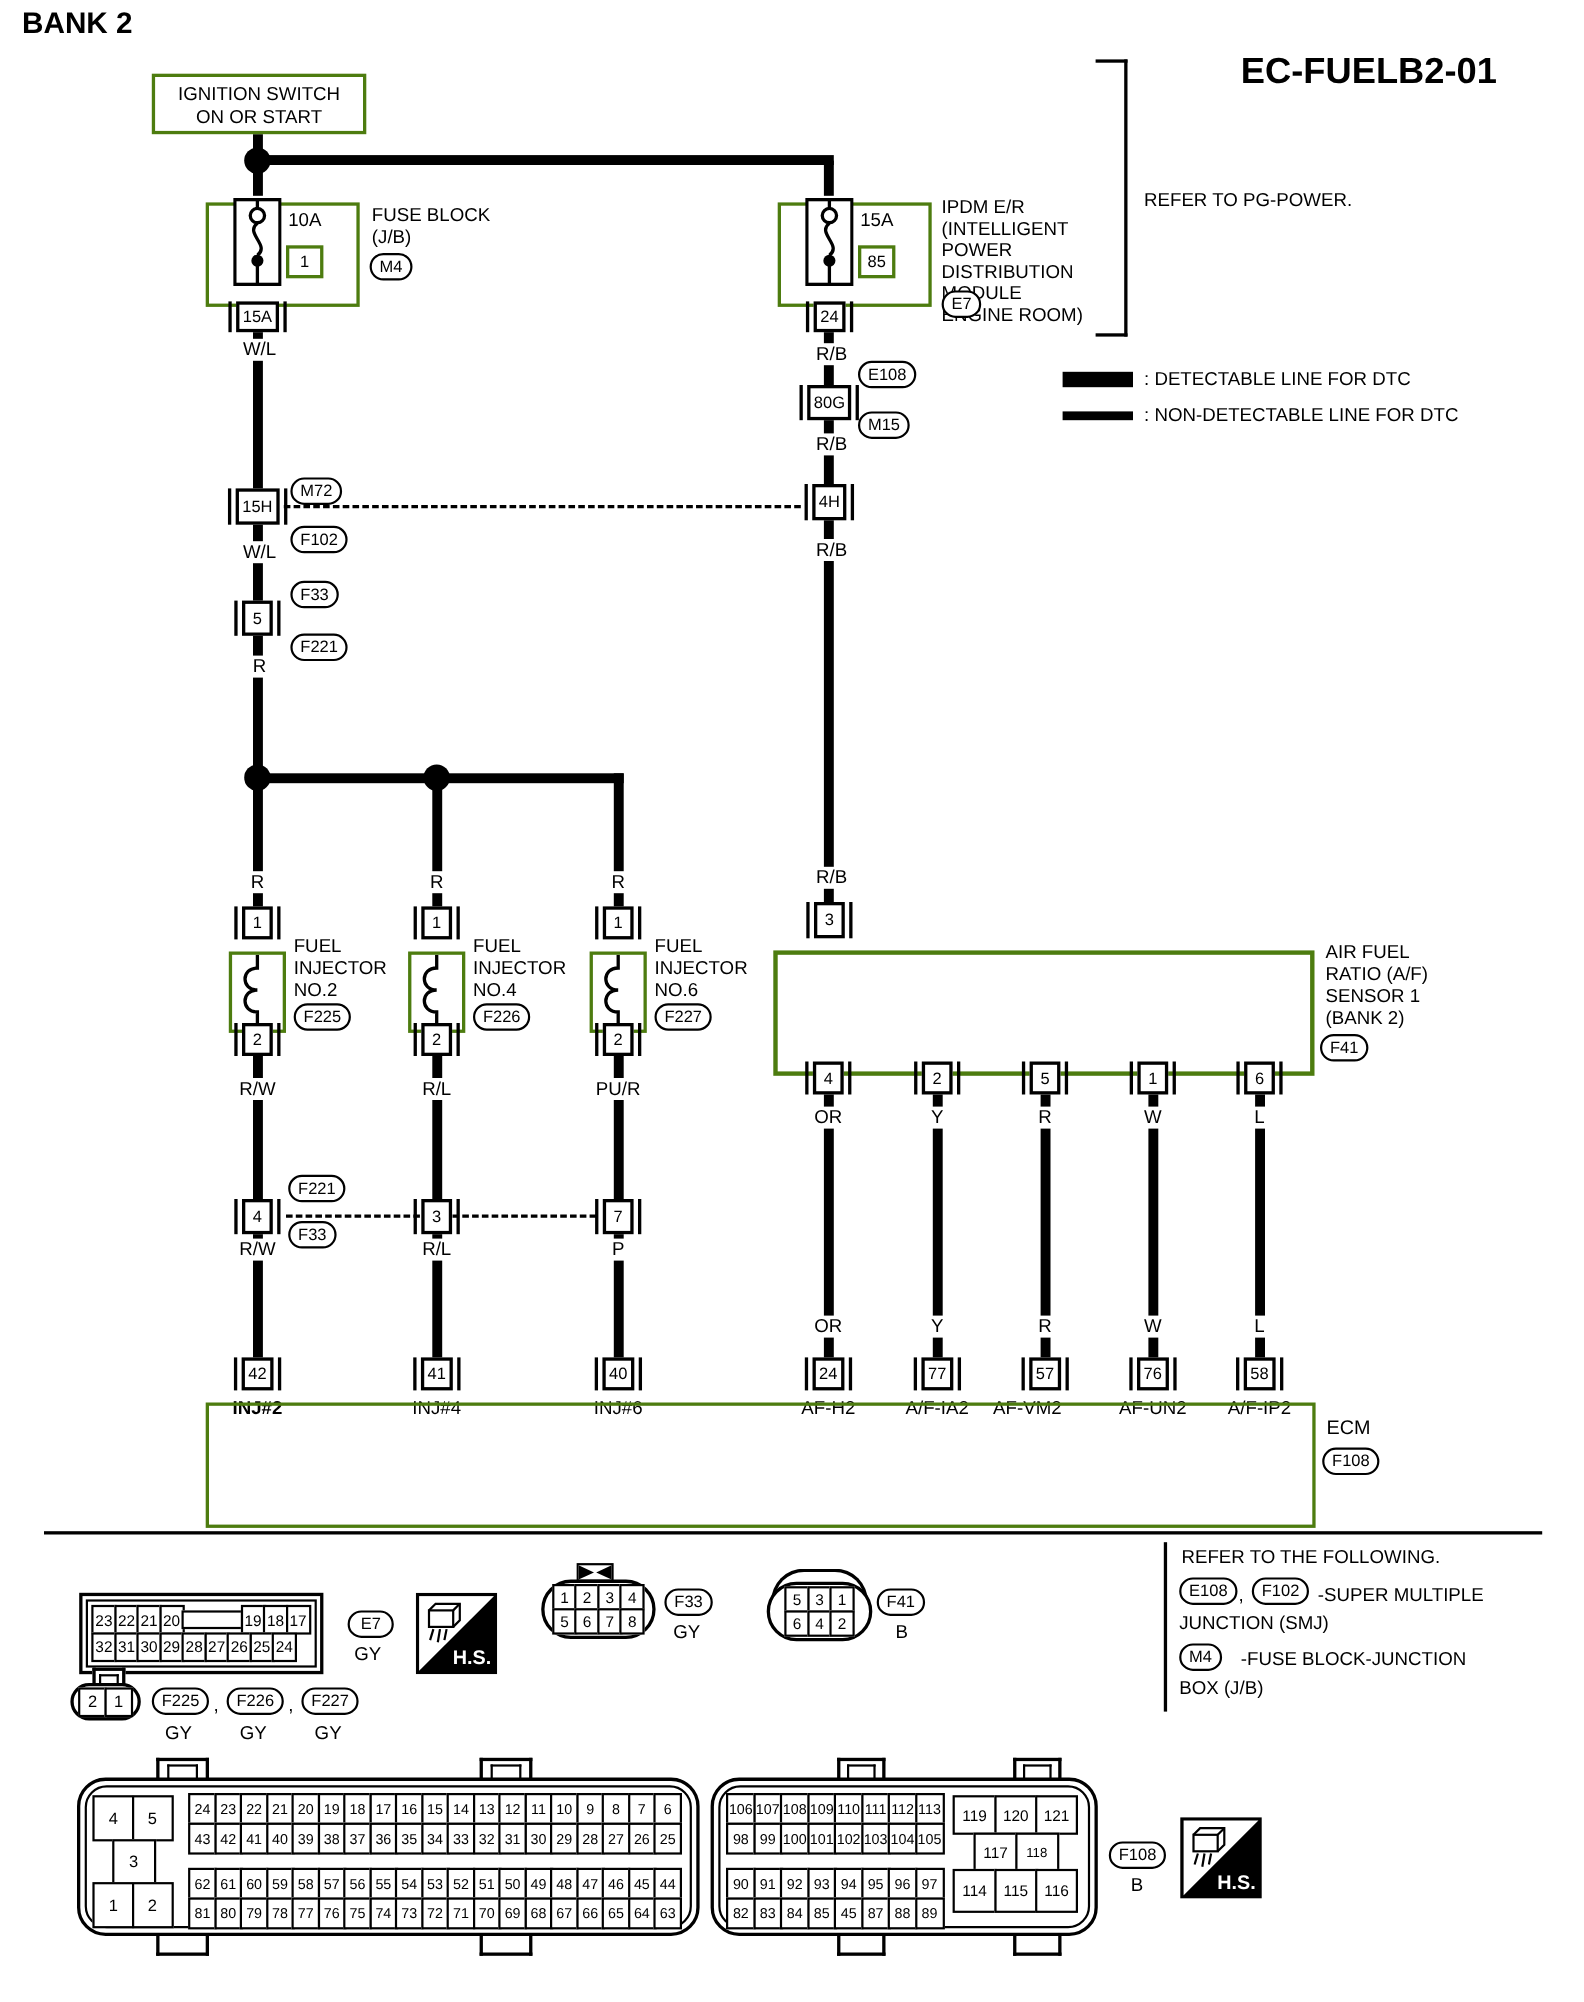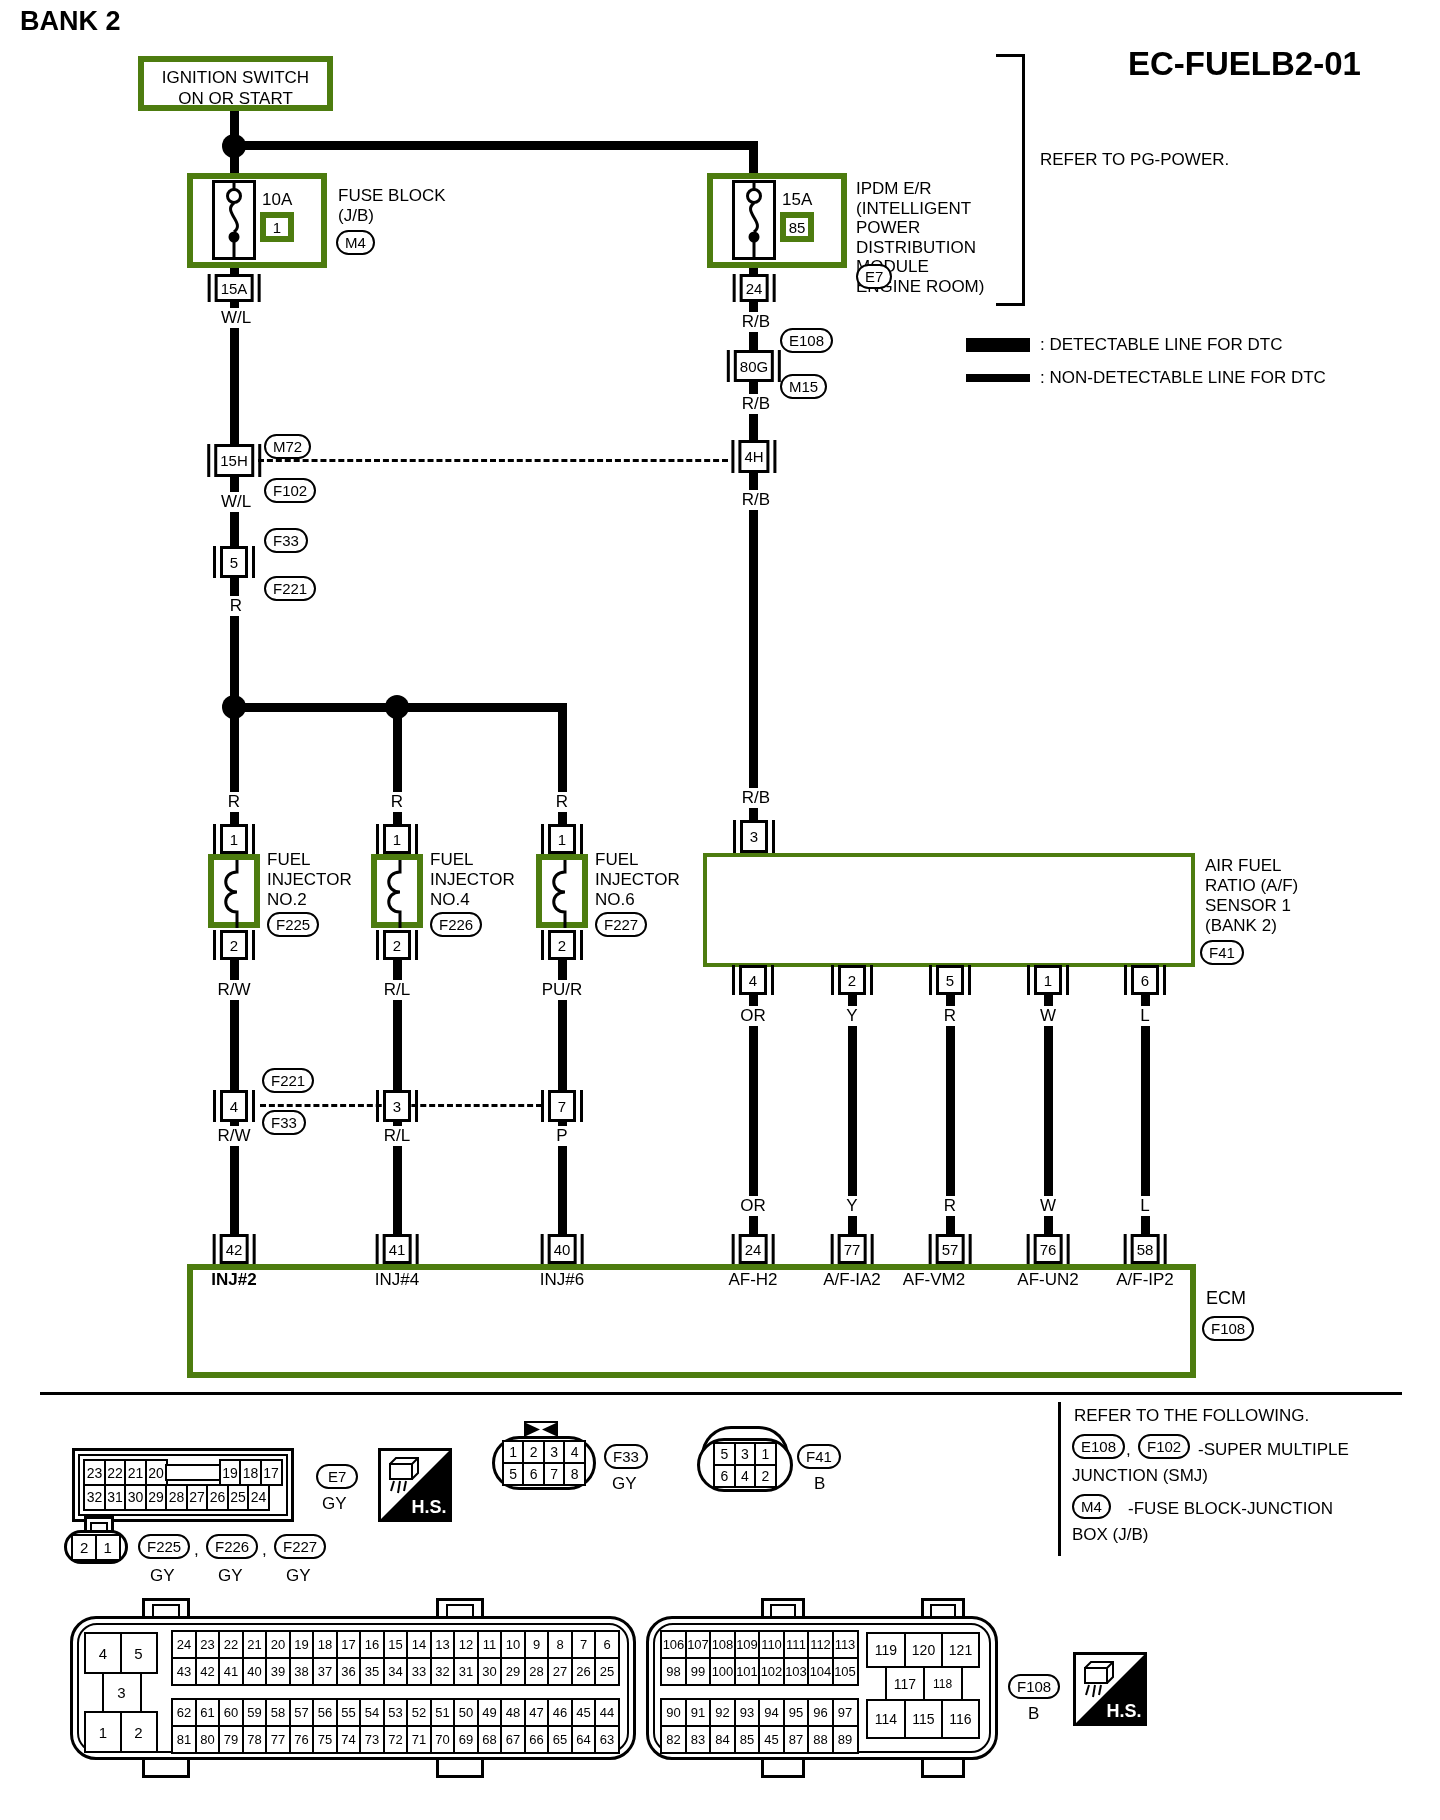--- a/index.html
+++ b/index.html
@@ -5,21 +5,21 @@
   html,body{margin:0;padding:0;background:#fff;}
   #canvas{position:relative;width:1440px;height:1820px;background:#fff;color:#000;
           font-family:"Liberation Sans",sans-serif;overflow:hidden;}
   .t{position:absolute;font-size:17px;line-height:20px;white-space:pre;}
   .b{font-weight:bold;}
   .wv{position:absolute;width:9px;background:#000;}
   .wh{position:absolute;height:9px;background:#000;}
   .thin{height:3px;}
   .dot{position:absolute;width:24px;height:24px;border-radius:50%;background:#000;}
   .dash{position:absolute;border-top:3px dashed #000;height:0;}
-  .cbox{position:absolute;border:6px solid #4d7c0f;background:#fff;box-sizing:border-box;}
+  .cbox{position:absolute;border:3px solid #4d7c0f;background:#fff;box-sizing:border-box;margin-top:11px;}
   .oval{position:absolute;border:2.5px solid #000;border-radius:14px;background:#fff;
         font-size:15px;line-height:19px;padding:1px 7px;white-space:nowrap;}
   .pin{position:absolute;display:flex;align-items:stretch;transform:translateX(-50%);}
   .pin .sb{width:3px;background:#000;}
   .pin .pbox{border:3px solid #000;background:#fff;margin:0 4px;min-width:28px;padding:0 3px;
         display:flex;align-items:center;justify-content:center;font-size:15px;box-sizing:border-box;}
   .wl{position:absolute;transform:translateX(-50%);background:#fff;font-size:17px;
       line-height:20px;padding:0 4px;white-space:nowrap;}
   .grid{position:absolute;}
   .grow{display:flex;}
@@ -48,21 +48,21 @@
 </style>
 </head>
 <body>
 
 <div id="canvas">
 
   <div class="t b" style="left:20px;top:6px;font-size:27px;line-height:30px;">BANK 2</div>
   <div class="t" style="left:1128px;top:46px;font-size:33px;line-height:36px;font-weight:600;">EC-FUELB2-01</div>
 
   <div style="position:absolute;left:996px;top:54px;width:26px;height:246px;border-top:3px solid #000;border-right:3px solid #000;border-bottom:3px solid #000;"></div>
-  <div class="t" style="left:1040px;top:150px;">REFER TO PG-POWER.</div>
+  <div class="t" style="left:1040px;top:172px;">REFER TO PG-POWER.</div>
 
   <div class="bar" style="left:966px;top:338px;width:64px;height:14px;"></div>
   <div class="t" style="left:1040px;top:335px;">: DETECTABLE LINE FOR DTC</div>
   <div class="bar" style="left:966px;top:374px;width:64px;height:8px;"></div>
   <div class="t" style="left:1040px;top:368px;">: NON-DETECTABLE LINE FOR DTC</div>
 
   <div class="wv" style="left:230px;top:111px;height:35px;"></div>
   <div class="wh" style="left:230px;top:141px;width:528px;"></div>
   <div class="wv" style="left:230px;top:146px;height:32px;"></div>
   <div class="wv" style="left:749px;top:146px;height:32px;"></div>

